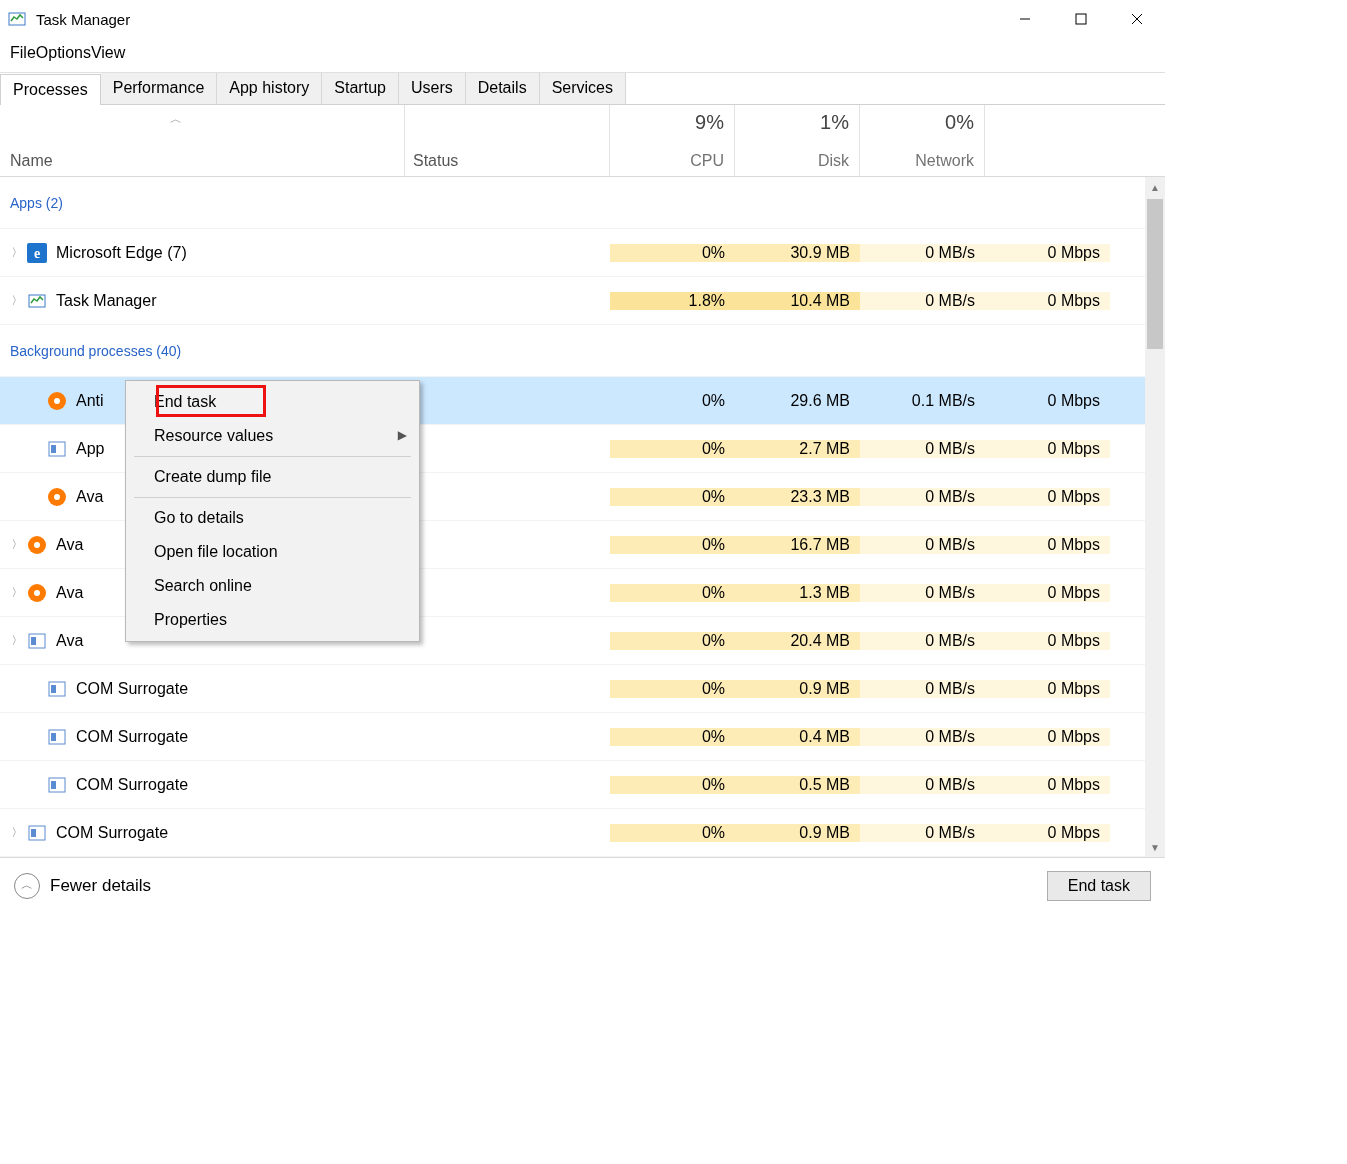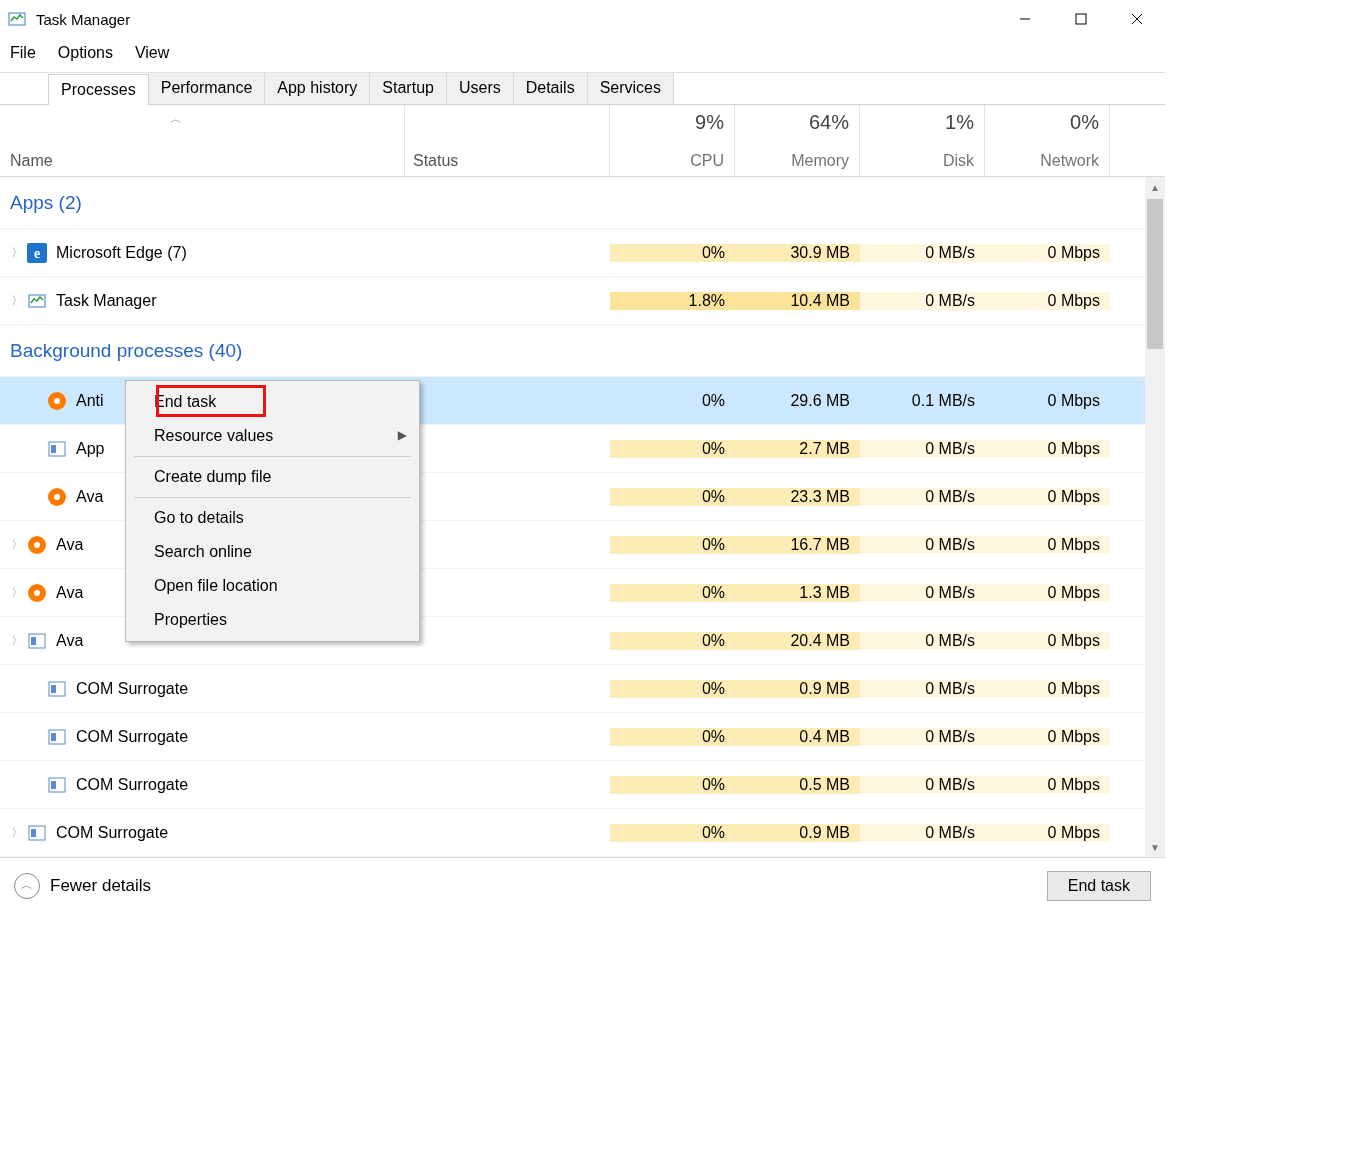--- a/index.html
+++ b/index.html
@@ -29,21 +29,20 @@
     display: flex;
   }
   .winbtn {
     width: 56px; height: 38px;
     display: flex; align-items: center; justify-content: center;
     font-size: 14px;
   }
   
   .menubar {
     display: flex;
-    gap: 22px;
     padding: 6px 10px 10px 10px;
     font-size: 16px;
   }
   .menubar span { cursor: default; }
   .divider { height:1px; background:#e0e0e0; }
   
   .tabs {
     display: flex;
     border-bottom: 1px solid #d0d0d0;
   }
@@ -53,21 +52,20 @@
     background: #f0f0f0;
     border-right: 1px solid #d8d8d8;
   }
   .tab.active {
     background: #fff;
     border-top: 1px solid #d0d0d0;
     border-left: 1px solid #d0d0d0;
     border-right: 1px solid #d0d0d0;
     position: relative;
     top: 1px;
-    margin-left: 48px;
   }
   
   .colhdr {
     display: flex;
     border-bottom: 1px solid #d9d9d9;
     height: 72px;
     font-size: 16px;
     color: #555;
   }
   .col-name { width: 405px; padding: 8px 8px 6px 10px; display:flex; flex-direction:column; justify-content:flex-end; border-right:1px solid #e3e3e3; position:relative;}
@@ -82,21 +80,21 @@
   .row {
     display: flex;
     height: 48px;
     align-items: center;
     font-size: 16px;
     border-bottom: 1px solid #f3f3f3;
   }
   .row .c-name { width:405px; display:flex; align-items:center; padding-left:8px; }
   .row .c-status { width:205px; }
   .row .c-num { width:125px; text-align:right; padding-right:10px; }
-  .grouphdr .c-name { color:#2864c7; font-size:19px; padding-left:10px; }
+  .grouphdr .c-name { color:#2864c7; font-size:14px; padding-left:10px; }
   .grouphdr { height:52px; }
   .expander { width:18px; color:#777; font-size:11px; text-align:center; flex-shrink:0;}
   .proc-icon { width:22px; height:22px; margin-right:8px; flex-shrink:0; display:flex; align-items:center; justify-content:center;}
   .indent { width:20px; flex-shrink:0;}
   
   .heat0 { background:#fff7dd; }
   .heat1 { background:#fdecb6; }
   .heat2 { background:#fbe49a; }
   .row.selected { background:#cce8ff; }
   .row.selected .c-num { background:#cce8ff; }
@@ -210,24 +208,20 @@
     <span>Name</span>
   </div>
   <div class="col-status">
     <span>Status</span>
   </div>
   <div class="col-num">
     <span class="pct">9%</span>
     <span class="lbl">CPU</span>
   </div>
   <div class="col-num">
-    <span class="pct">64%</span>
-    <span class="lbl">Memory</span>
-  </div>
-  <div class="col-num">
     <span class="pct">1%</span>
     <span class="lbl">Disk</span>
   </div>
   <div class="col-num">
     <span class="pct">0%</span>
     <span class="lbl">Network</span>
   </div>
   <div class="scrollcol"></div>
 </div>
 
@@ -478,22 +472,22 @@
   <div class="ctxmenu">
     <div class="ctxitem">End task</div>
     <div class="ctxitem">
       <span>Resource values</span>
       <span class="sub-arrow">▶</span>
     </div>
     <div class="ctxsep"></div>
     <div class="ctxitem">Create dump file</div>
     <div class="ctxsep"></div>
     <div class="ctxitem">Go to details</div>
+    <div class="ctxitem">Open file location</div>
     <div class="ctxitem">Search online</div>
-    <div class="ctxitem">Open file location</div>
     <div class="ctxitem">Properties</div>
     <div class="highlight-box" style="left:30px; top:4px; width:110px; height:32px;"></div>
   </div>
 
   </div>
 
   <div class="scrollbar">
     <div class="arrow">▲</div>
     <div class="thumb" style="height:150px; margin-top:2px;"></div>
     <div style="flex:1"></div>

